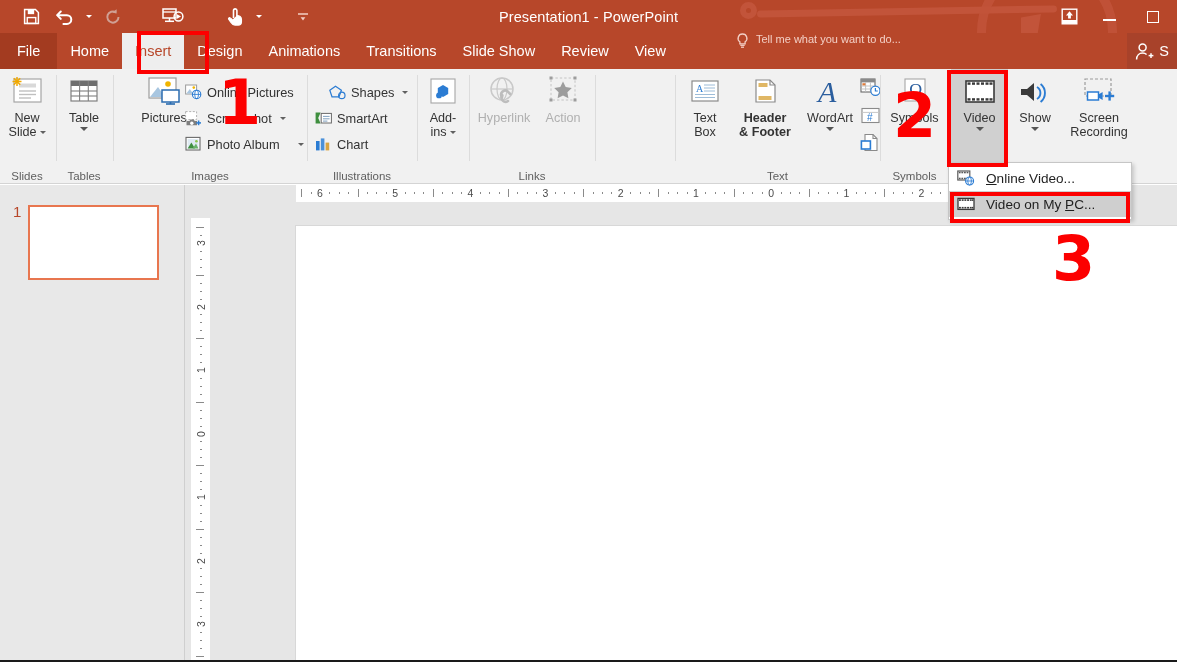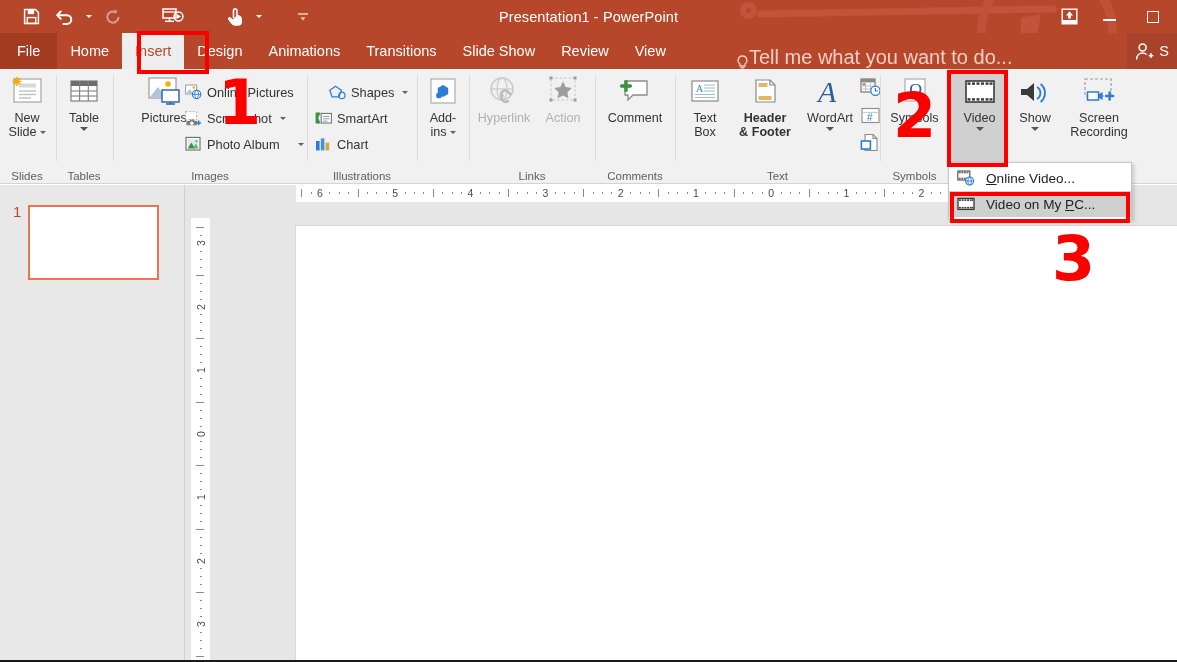--- a/index.html
+++ b/index.html
@@ -65,22 +65,22 @@
   }
   .tabs { position: absolute; left: 0; top: 0; height: 36px; display: flex; align-items: stretch; }
   .tab {
     display: flex; align-items: center; padding: 0 13px;
     color: #ffffff; font-size: 14.5px; height: 36px; position: relative;
   }
   .tab.file { background: #a33b20; padding: 0 17px; }
   .tab.active { background: #eeeeee; color: #b7472a; }
   .tellme {
     position: absolute; left: 736px; top: 0; height: 36px;
-    display: flex; align-items: flex-end; gap: 0;
-    color: #f3cfc5; font-size: 20px;
+    display: flex; align-items: flex-start; gap: 7px;
+    color: #f3cfc5; font-size: 11px;
   }
   .bulb { width: 13px; height: 16px; position: relative; }
   .signin {
     position: absolute; right: 0; top: 0; height: 36px; display: flex; align-items: center;
     gap: 5px; padding: 0 8px; color: #ffffff; font-size: 14.5px; background: #a8422a;
   }
 
   
   .ribbon {
     position: absolute; left: 0; top: 69px; width: 1177px; height: 115px;
@@ -469,35 +469,20 @@
                 <rect x="27.5" y="22.5" width="3" height="3"></rect>
               </g>
           </svg>
         </span>
         <span>Action</span>
       </div>
       <div class="rgroup-label">Links</div>
     </div>
     <div class="rgroup-sep" style="left:595px;"></div>
 
-    <div class="rgroup" style="left:597px; width:76px;">
-      <div class="bigbtn" style="left:2px; top:0; width:72px;">
-        <span class="ico">
-          <svg width="36" height="32" viewBox="0 0 36 32">
-            <path d="M8 5 h22 v14 h-14 l-5 5 v-5 h-3 z" fill="#fff" stroke="#8a8a8a" stroke-width="1.3"></path>
-            <g stroke="#3f8f3f" stroke-width="3.4" stroke-linecap="round">
-              <line x1="9" y1="5.6" x2="9" y2="14.4"></line>
-                <line x1="4.6" y1="10" x2="13.4" y2="10"></line>
-            </g>
-          </svg>
-        </span>
-        <span>Comment</span>
-      </div>
-      <div class="rgroup-label">Comments</div>
-    </div>
     <div class="rgroup-sep" style="left:675px;"></div>
 
     <div class="rgroup" style="left:677px; width:201px;">
       <div class="bigbtn" style="left:4px; top:0; width:48px;">
         <span class="ico">
           <svg width="34" height="30" viewBox="0 0 34 30">
             <rect x="4" y="3" width="26" height="20" fill="#fff" stroke="#8a8a8a" stroke-width="1.2"></rect>
             <text x="8" y="14" font-family="Liberation Serif, serif" font-size="10" fill="#2b7cd3">A</text>
             <g stroke="#9dbcd8" stroke-width="1">
                 <line x1="16" y1="7" x2="27" y2="7"></line>

